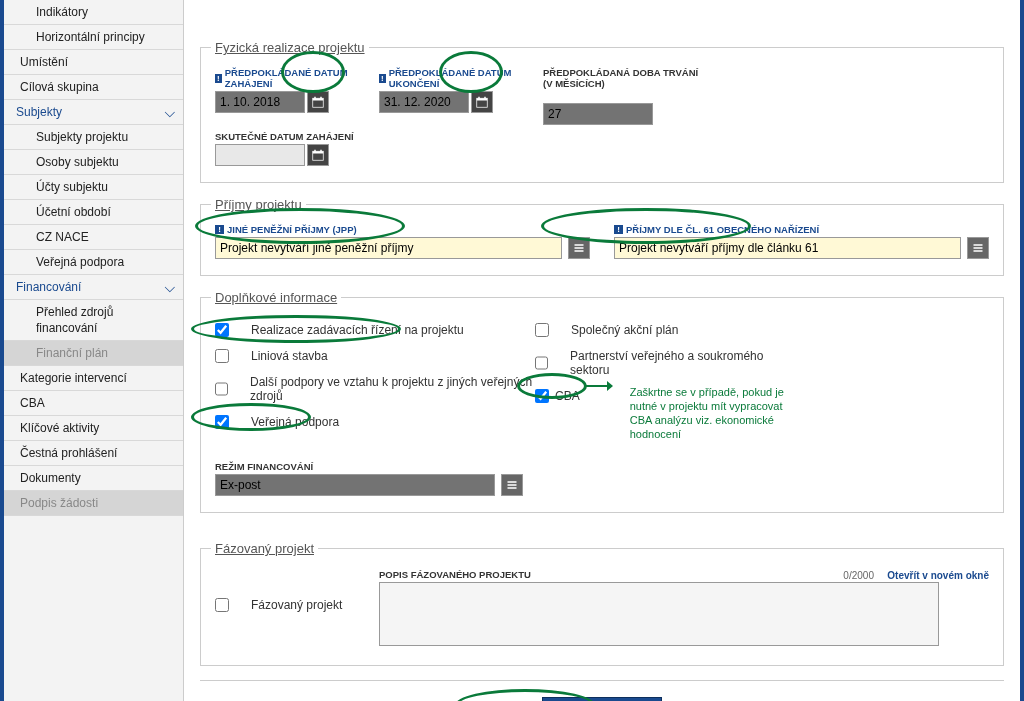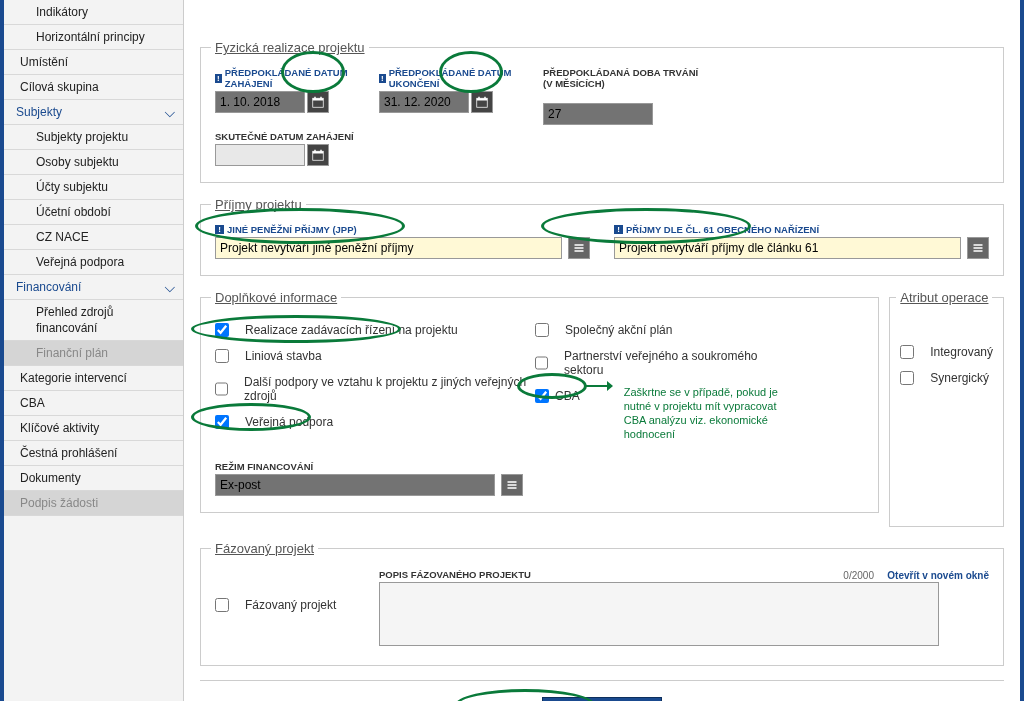--- a/index.html
+++ b/index.html
@@ -150,21 +150,21 @@
       width: 12px;
       height: 12px;
       fill: #fff;
     }
     .yellow-input {
       background: #fff9d6;
     }
     .checkbox-row {
       display: flex;
       align-items: center;
-      gap: 16px;
+      gap: 22px;
       padding: 6px 0;
     }
     .checkbox-row input[type="checkbox"] {
       width: 14px;
       height: 14px;
     }
     .col-left { flex: 0 0 320px; }
     .col-mid { flex: 0 0 250px; }
     .col-right {
       border: 1px solid #ccc;
@@ -435,31 +435,20 @@
         </div>
 
         <div class="ellipse" style="left:-10px; top:10px; width:210px; height:28px; border-radius:50%/50%;"></div>
         <div class="ellipse" style="left:-10px; top:98px; width:120px; height:28px; border-radius:50%/50%;"></div>
         <div class="ellipse" style="left:316px; top:68px; width:70px; height:26px; border-radius:50%/50%;"></div>
         <svg style="position:absolute; left:384px; top:74px; width:28px; height:14px; pointer-events:none;">
           <line x1="0" y1="7" x2="22" y2="7" stroke="#0a7a3a" stroke-width="2"></line>
           <polygon points="22,2 28,7 22,12" fill="#0a7a3a"></polygon>
         </svg>
       </fieldset>
-      <fieldset class="col-right" style="margin-bottom:0;">
-        <legend>Atribut operace</legend>
-        <div class="checkbox-row" style="margin-top:24px;">
-          <input type="checkbox" style="">
-          <span>Integrovaný</span>
-        </div>
-        <div class="checkbox-row">
-          <input type="checkbox" style="">
-          <span>Synergický</span>
-        </div>
-      </fieldset>
     </div>
 
     <fieldset>
       <legend>Fázovaný projekt</legend>
       <div class="fazov-row">
         <div class="fazov-left">
           <div class="checkbox-row">
             <input type="checkbox" style="">
             <span>Fázovaný projekt</span>
           </div>

